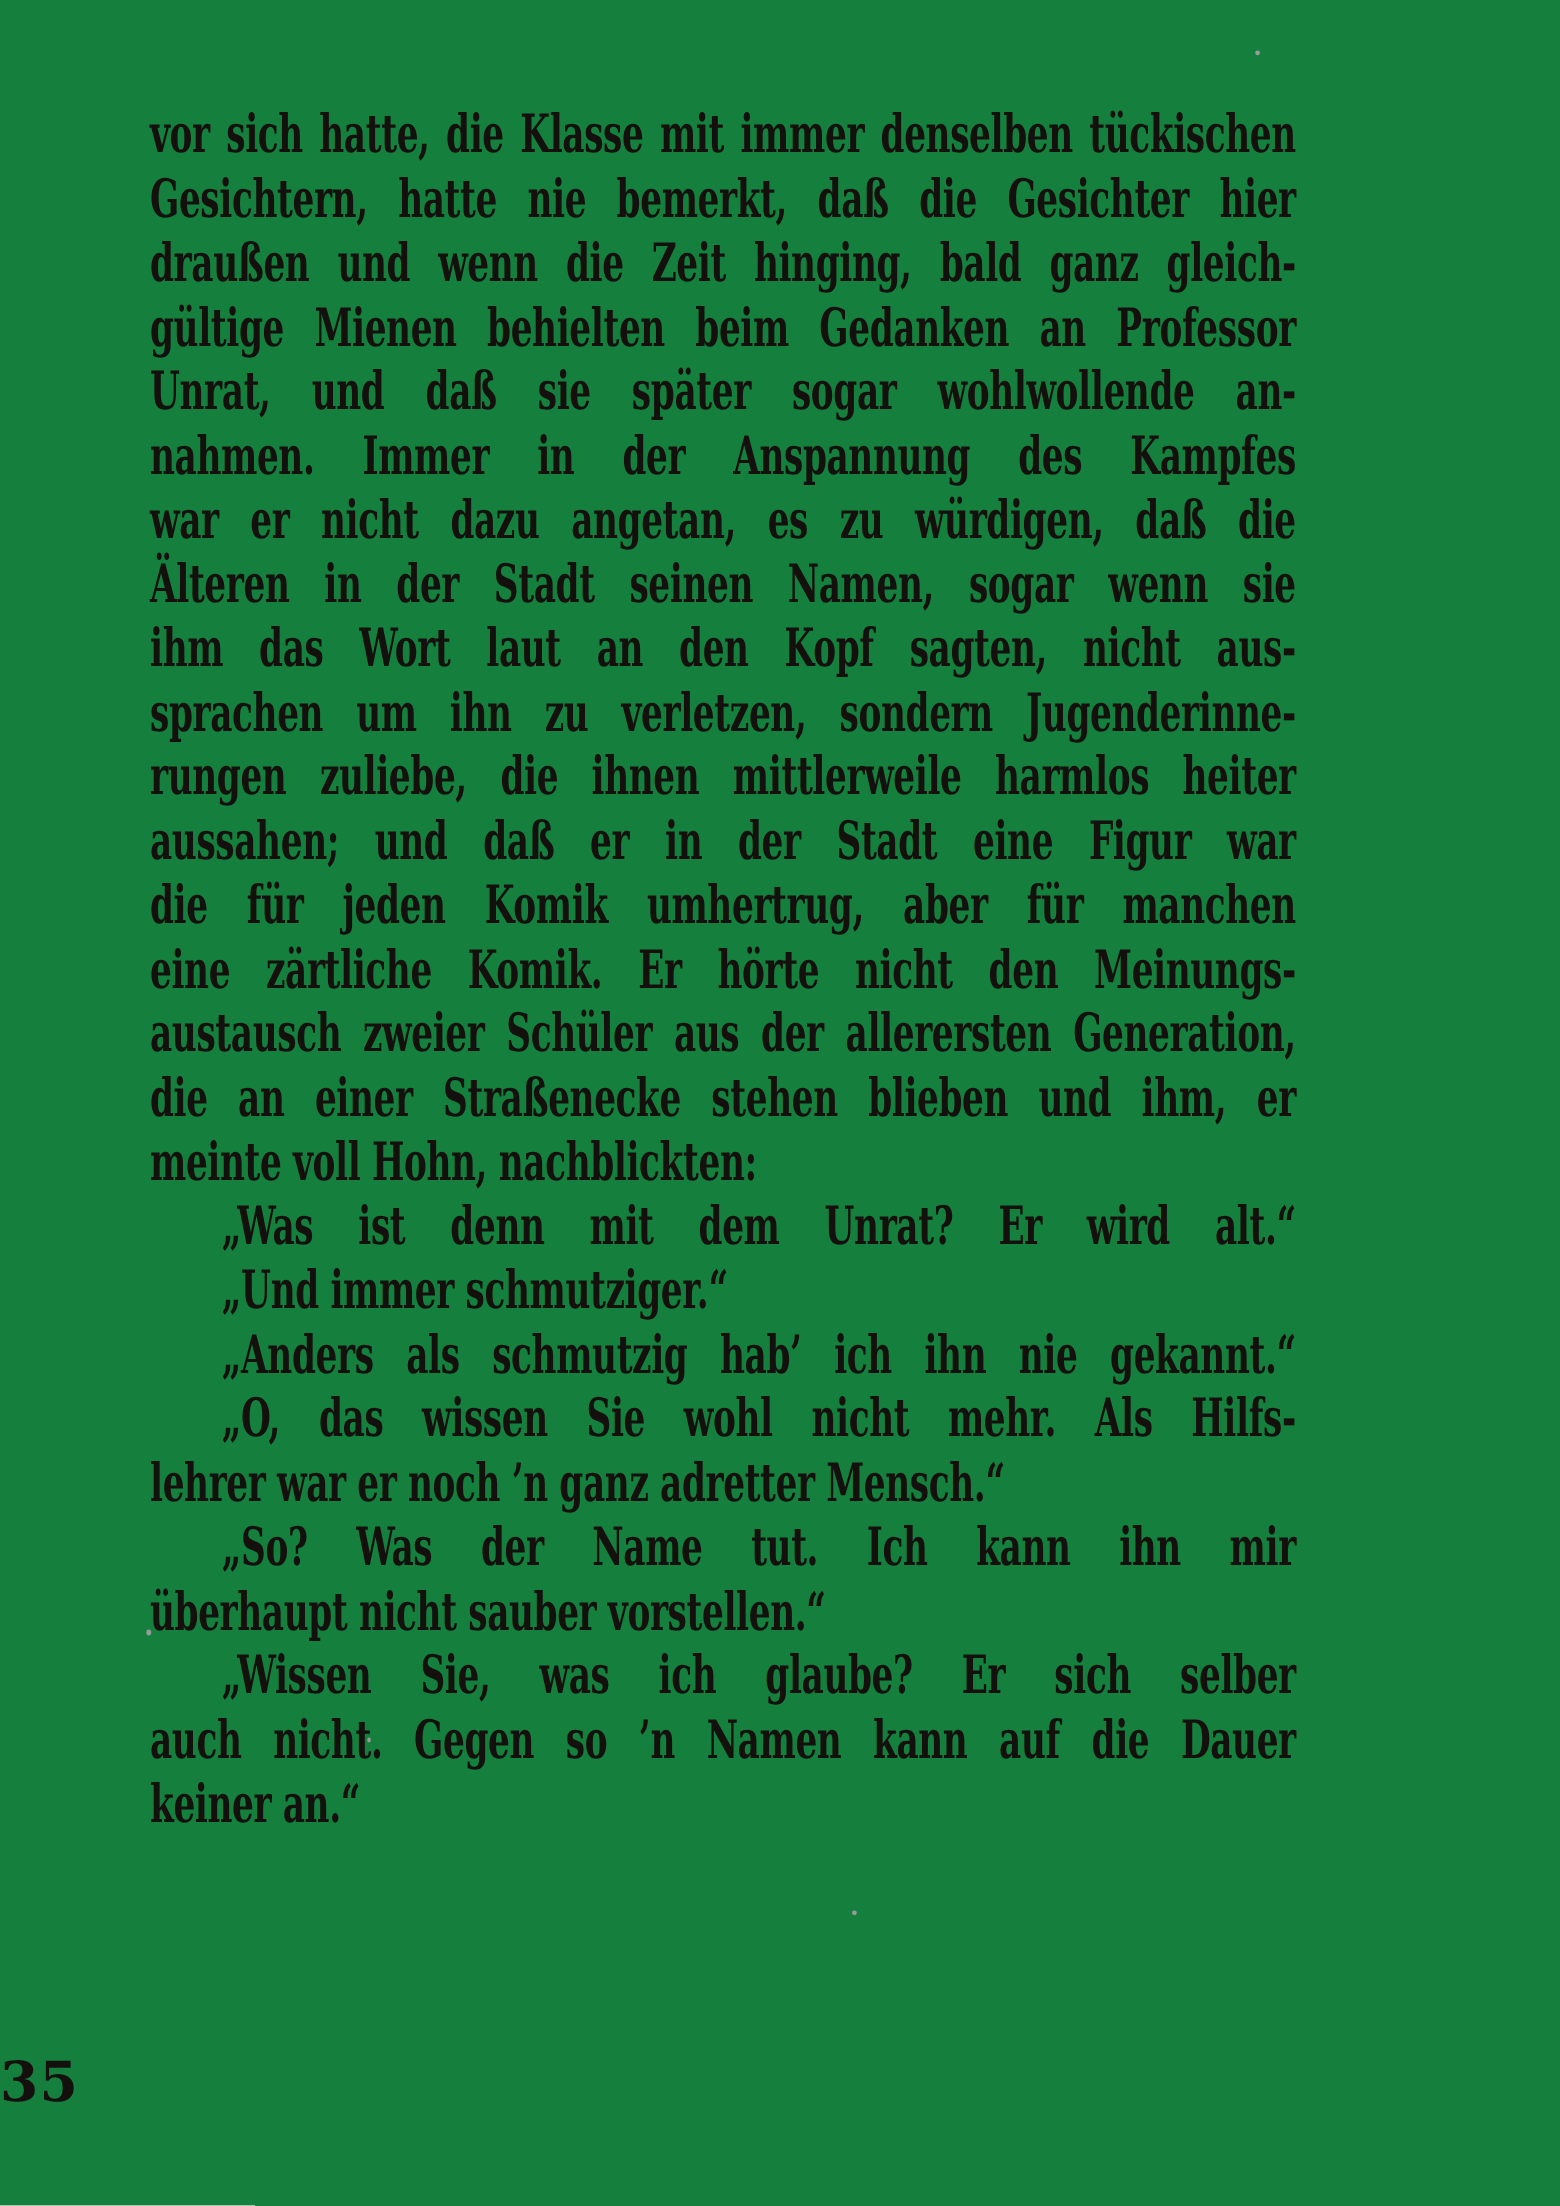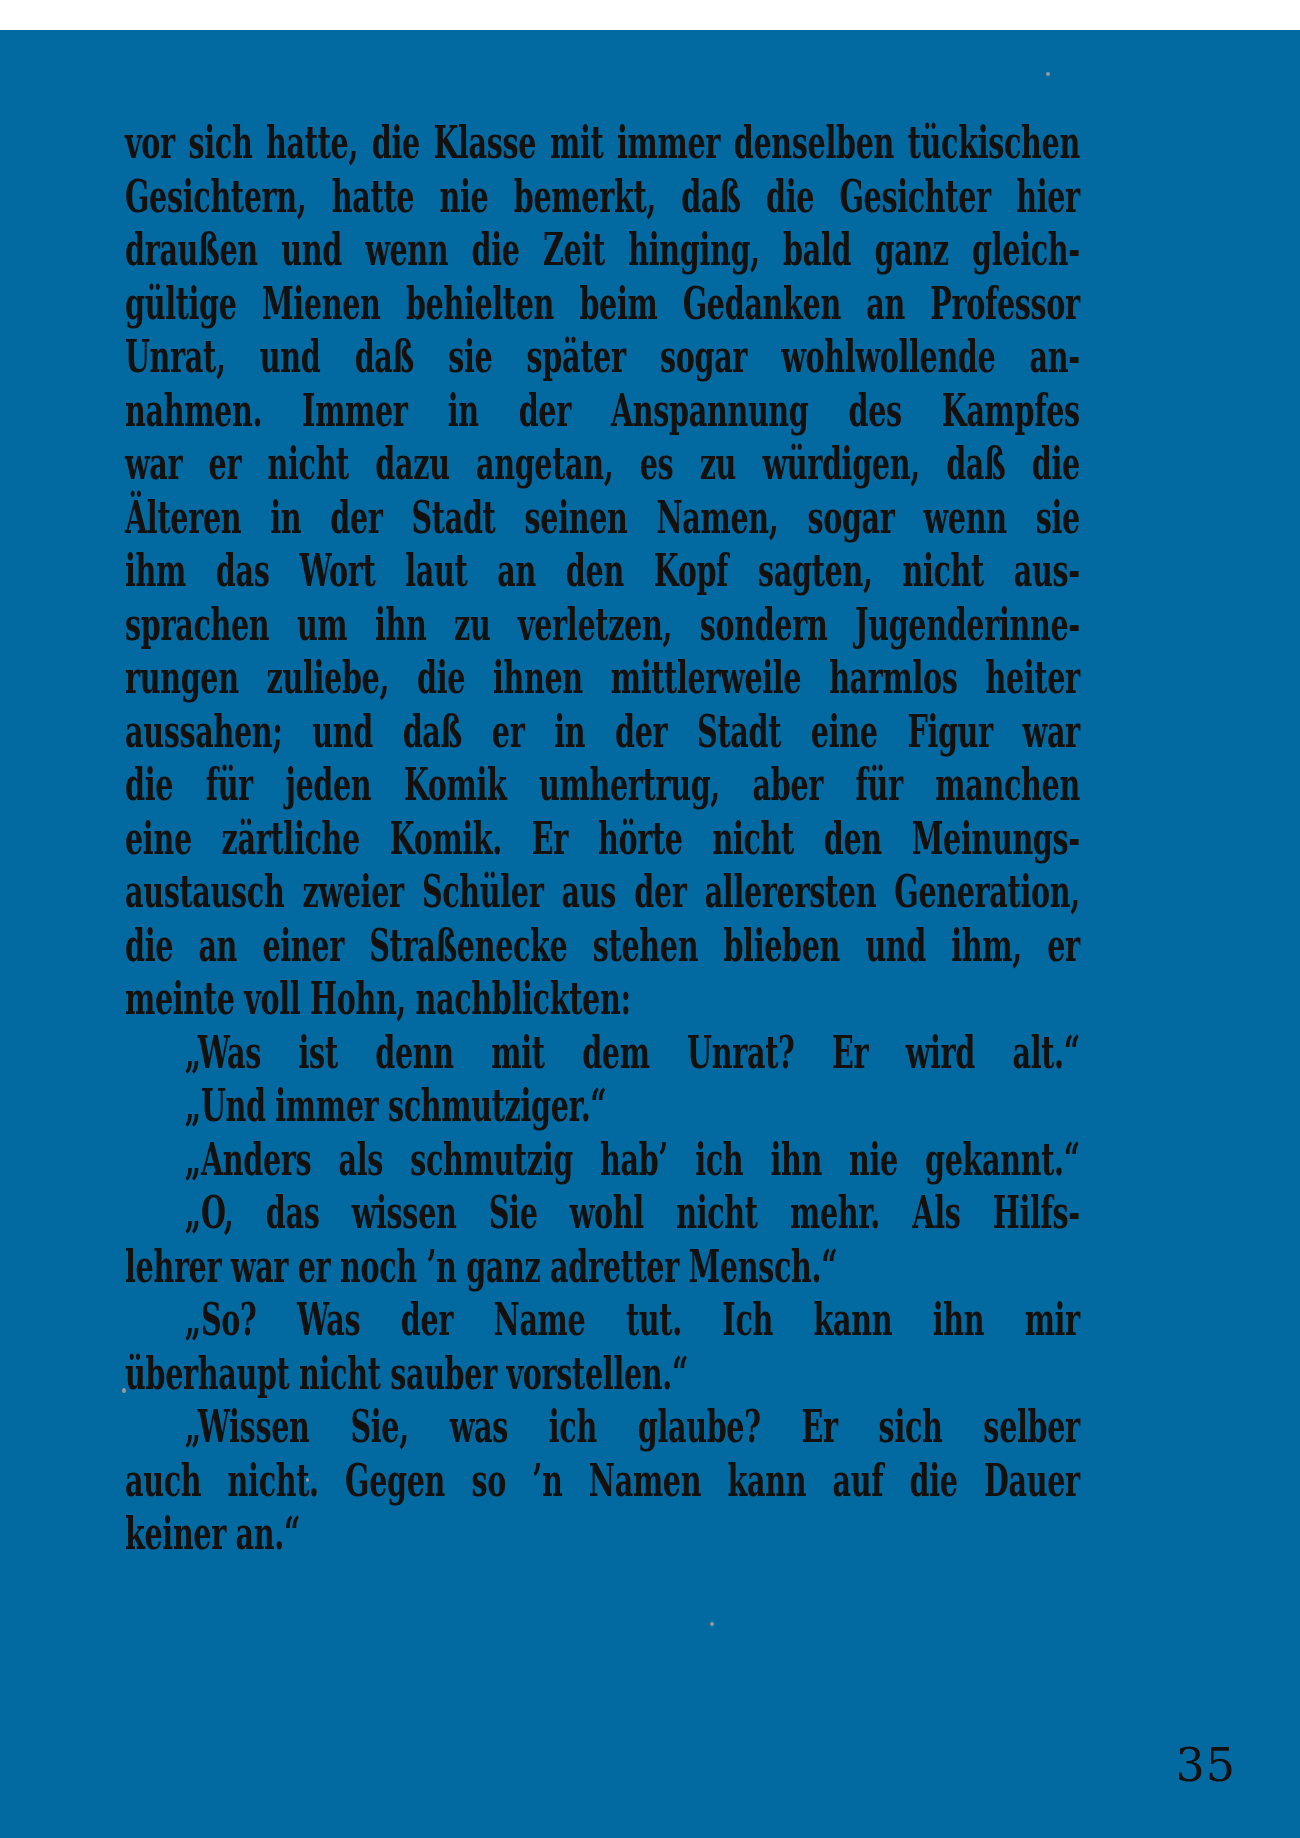--- a/index.html
+++ b/index.html
@@ -11,22 +11,21 @@
     width: 1300px;
     height: 1838px;
     position: relative;
     overflow: hidden;
     font-family: "DejaVu Serif", "Liberation Serif", serif;
     color: #14100d;
   }
   .page {
     position: absolute;
     inset: 0;
-    background: #0369a1;
-    margin-top: 30px;
+    background: #15803d;
   }
   
   .text-block {
     position: absolute;
     left: 125px;
     top: 86px;
     width: 1469px;               
     transform: scaleX(0.65);
     transform-origin: left top;
     font-size: 44px;
@@ -43,23 +42,23 @@
     text-align-last: justify;
   }
   .line.indent {
     padding-left: 92px;          
   }
   .page-number {
     position: absolute;
     top: 1708px;
     left: 0;
     width: 1236px;               
-    text-align: right;
+    text-align: left;
     font-size: 46px;
-    font-weight: 400;
+    font-weight: 700;
     letter-spacing: 1px;
   }
   .speck {
     position: absolute;
     background: #9a9a9a;
     border-radius: 50%;
   }
   .speck.s1 { left: 1046px; top: 42px;  width: 4px; height: 4px; }
   .speck.s2 { left: 122px;  top: 1358px; width: 4px; height: 5px; }
   .speck.s3 { left: 710px;  top: 1592px; width: 4px; height: 4px; }

